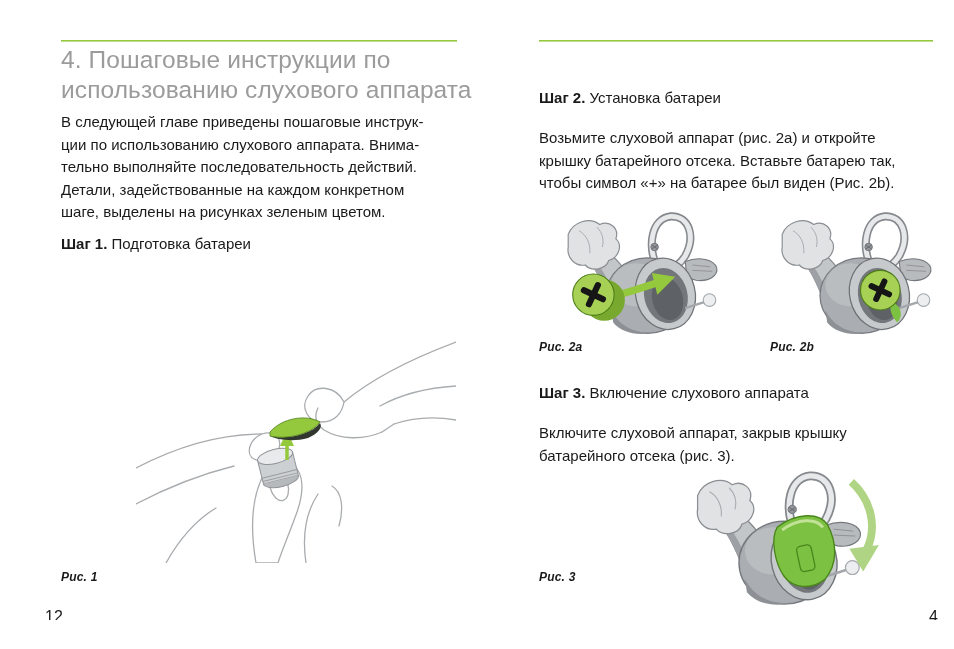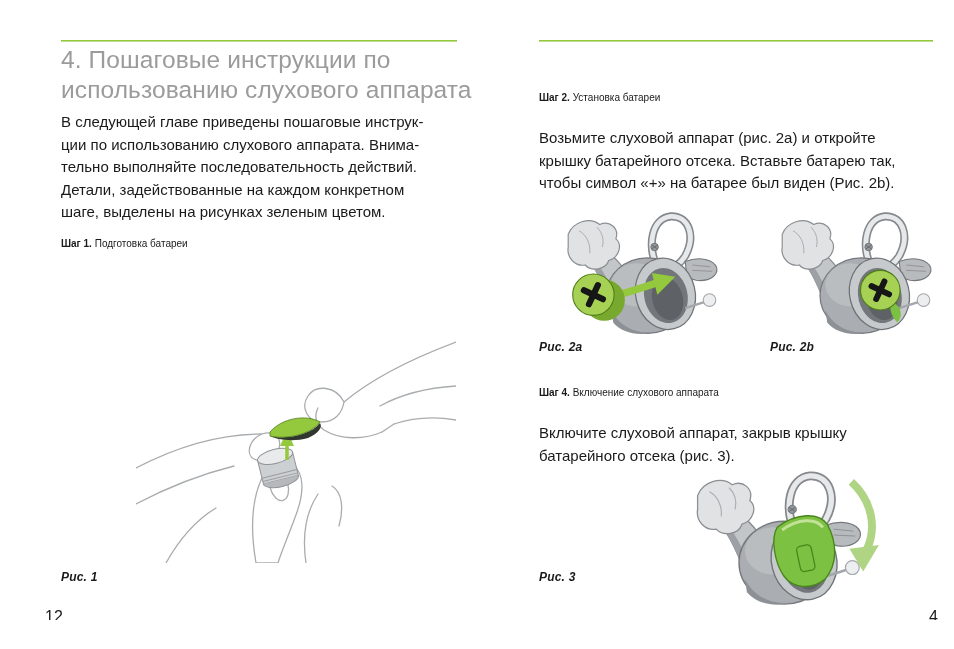--- a/index.html
+++ b/index.html
@@ -7,21 +7,21 @@
     position:relative;width:954px;height:620px;background:#ffffff;
     font-family:Liberation Sans, sans-serif;color:#1a1a1a;overflow:hidden;margin-left:21px;
   }
   .rule{position:absolute;display:block;}
   .chapter-title{
     position:absolute;left:40px;top:45px;
     font-size:24.5px;line-height:30px;color:#9b9b9b;white-space:pre-line;
     letter-spacing:.1px;
   }
   .para{position:absolute;font-size:15px;line-height:22.5px;white-space:pre-line;}
-  .step-heading{position:absolute;font-size:10px;line-height:20px;}
+  .step-heading{position:absolute;font-size:15px;line-height:20px;}
   .step-heading b{font-weight:bold;}
   .caption{position:absolute;font-size:12px;font-style:italic;font-weight:bold;letter-spacing:.2px;}
   .pagenum{position:absolute;font-size:16px;}
   .fig{position:absolute;}
   svg{display:block;}
 </style>
 </head>
 <body>
 
 <div class="sheet">
@@ -152,21 +152,21 @@
         <rect x="-14" y="-3.3" width="28" height="6.6" rx="3" fill="#161616"></rect>
         <rect x="-3.3" y="-14" width="6.6" height="28" rx="3" fill="#161616"></rect>
       </g>
     </g>
   </svg>
 
   <div class="caption" style="left:518px;top:340px;">Рис. 2a</div>
   <div class="caption" style="left:749px;top:340px;">Рис. 2b</div>
 
   <div class="step-heading" style="left:518px;top:383px;">
-    <b>Шаг 4.</b>
+    <b>Шаг 3.</b>
     <span>Включение слухового аппарата</span>
   </div>
 
   <div class="para" style="left:518px;top:422px;">Включите слуховой аппарат, закрыв крышку
 батарейного отсека (рис. 3).</div>
 
   <svg class="fig" style="left:645px;top:470px;" width="215" height="138" viewBox="0 0 210 140">
     <use href="#ha-base"></use>
     <g transform="rotate(-12 140 88)">
       <path d="M116,52 C138,42 160,46 166,60 C172,80 168,102 152,114 C136,122 118,116 112,102 C106,88 106,62 116,52 Z" stroke="#49861b" stroke-width="1.4" fill="#7CC142"></path>

